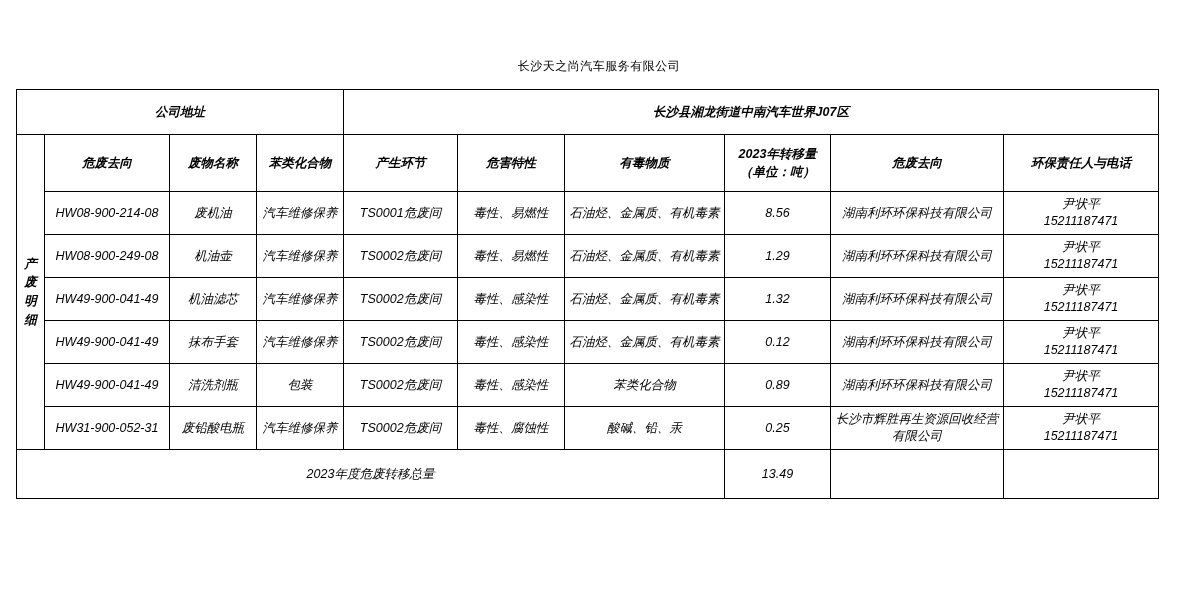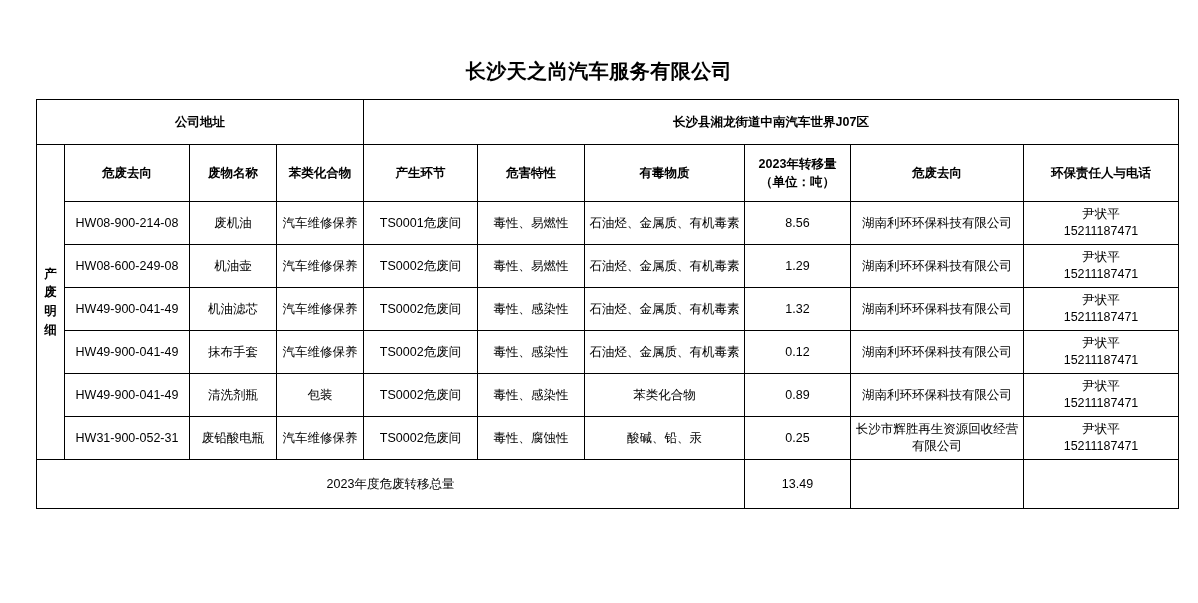--- a/index.html
+++ b/index.html
@@ -15,29 +15,30 @@
     overflow: hidden;
   }
   .page {
     position: relative;
     width: 1198px;
     height: 603px;
     box-sizing: border-box;
   }
   .doc-title {
     text-align: center;
-    font-size: 20px;
-    font-weight: bold;
+    font-size: 12px;
+    font-weight: normal;
     letter-spacing: 0.5px;
     margin-top: 58px;
     margin-bottom: 14px;
   }
   .table-wrap {
-    padding: 0 36px;
+    padding: 0 16px;
     box-sizing: border-box;
+    font-style: italic;
   }
   table.main {
     border-collapse: collapse;
     width: 1142px;
     table-layout: fixed;
   }
   table.main td {
     border: 1px solid #000000;
     text-align: center;
     vertical-align: middle;
@@ -157,21 +158,21 @@
           <td>石油烃、金属质、有机毒素</td>
           <td>8.56</td>
           <td class="dest-cell">湖南利环环保科技有限公司</td>
           <td class="contact-cell">
             <div>尹状平</div>
             <div>15211187471</div>
           </td>
         </tr>
 
         <tr class="data-row">
-          <td>HW08-600-249-08</td>
+          <td>HW08-900-249-08</td>
           <td>机油壶</td>
           <td>汽车维修保养</td>
           <td>TS0002危废间</td>
           <td>毒性、易燃性</td>
           <td>石油烃、金属质、有机毒素</td>
           <td>1.29</td>
           <td class="dest-cell">湖南利环环保科技有限公司</td>
           <td class="contact-cell">
             <div>尹状平</div>
             <div>15211187471</div>

